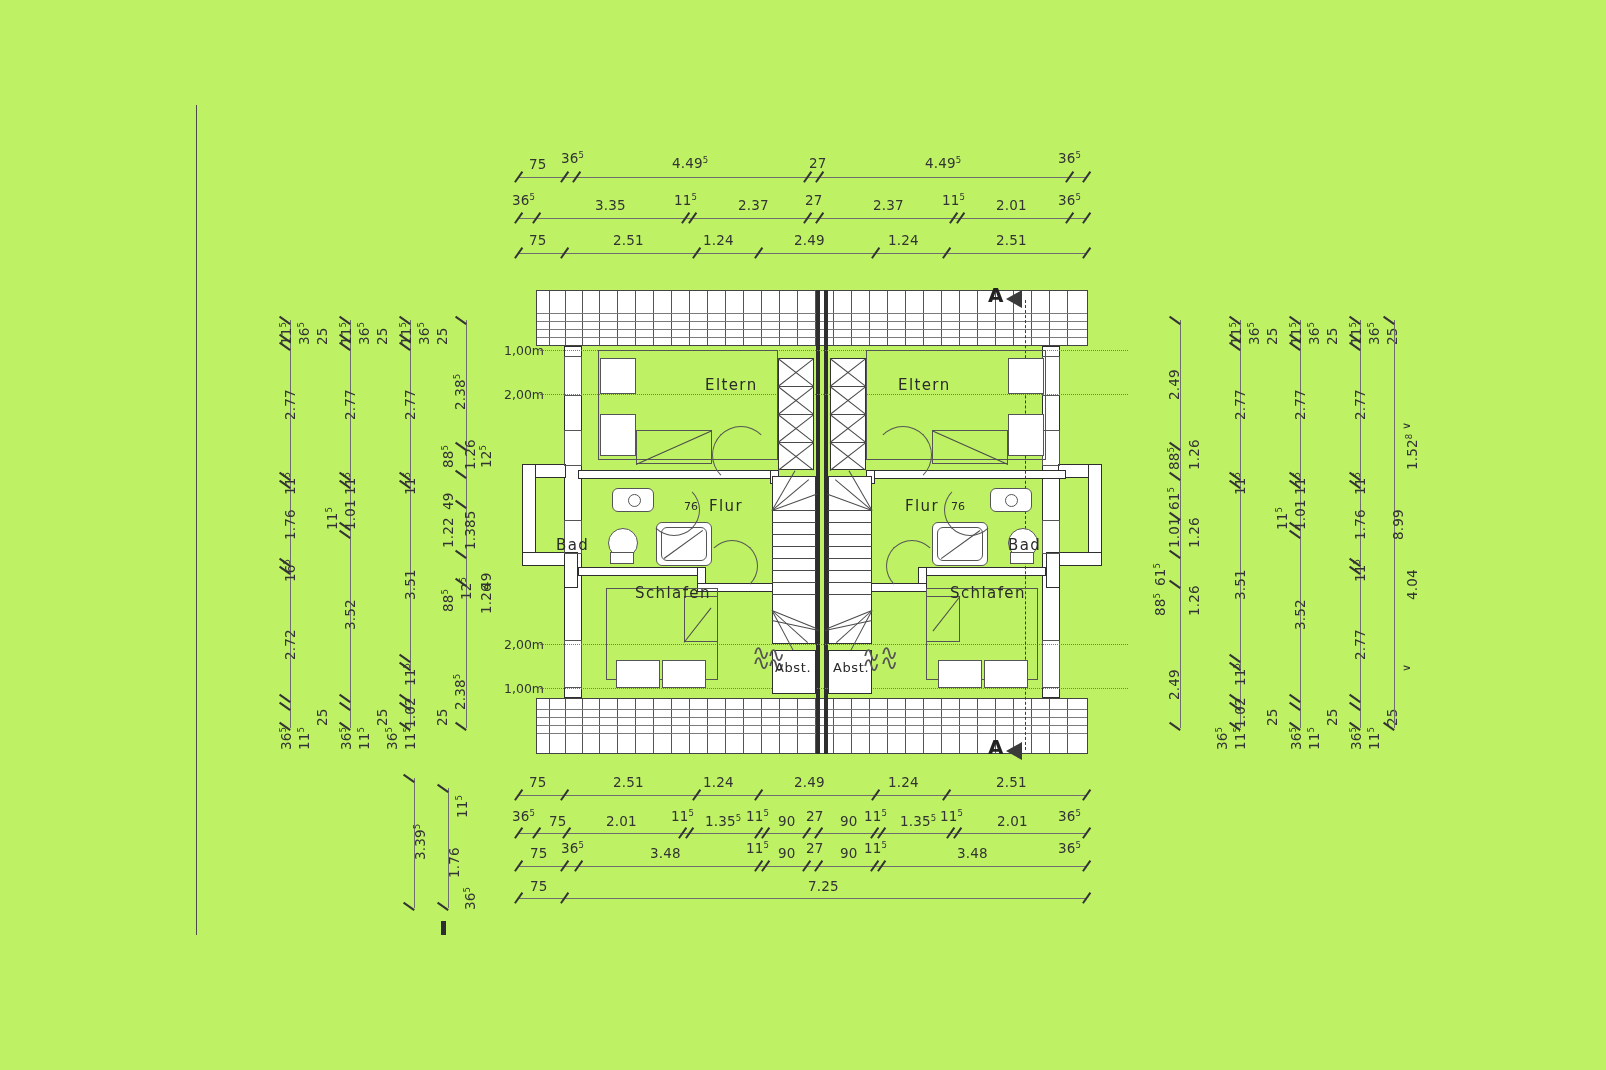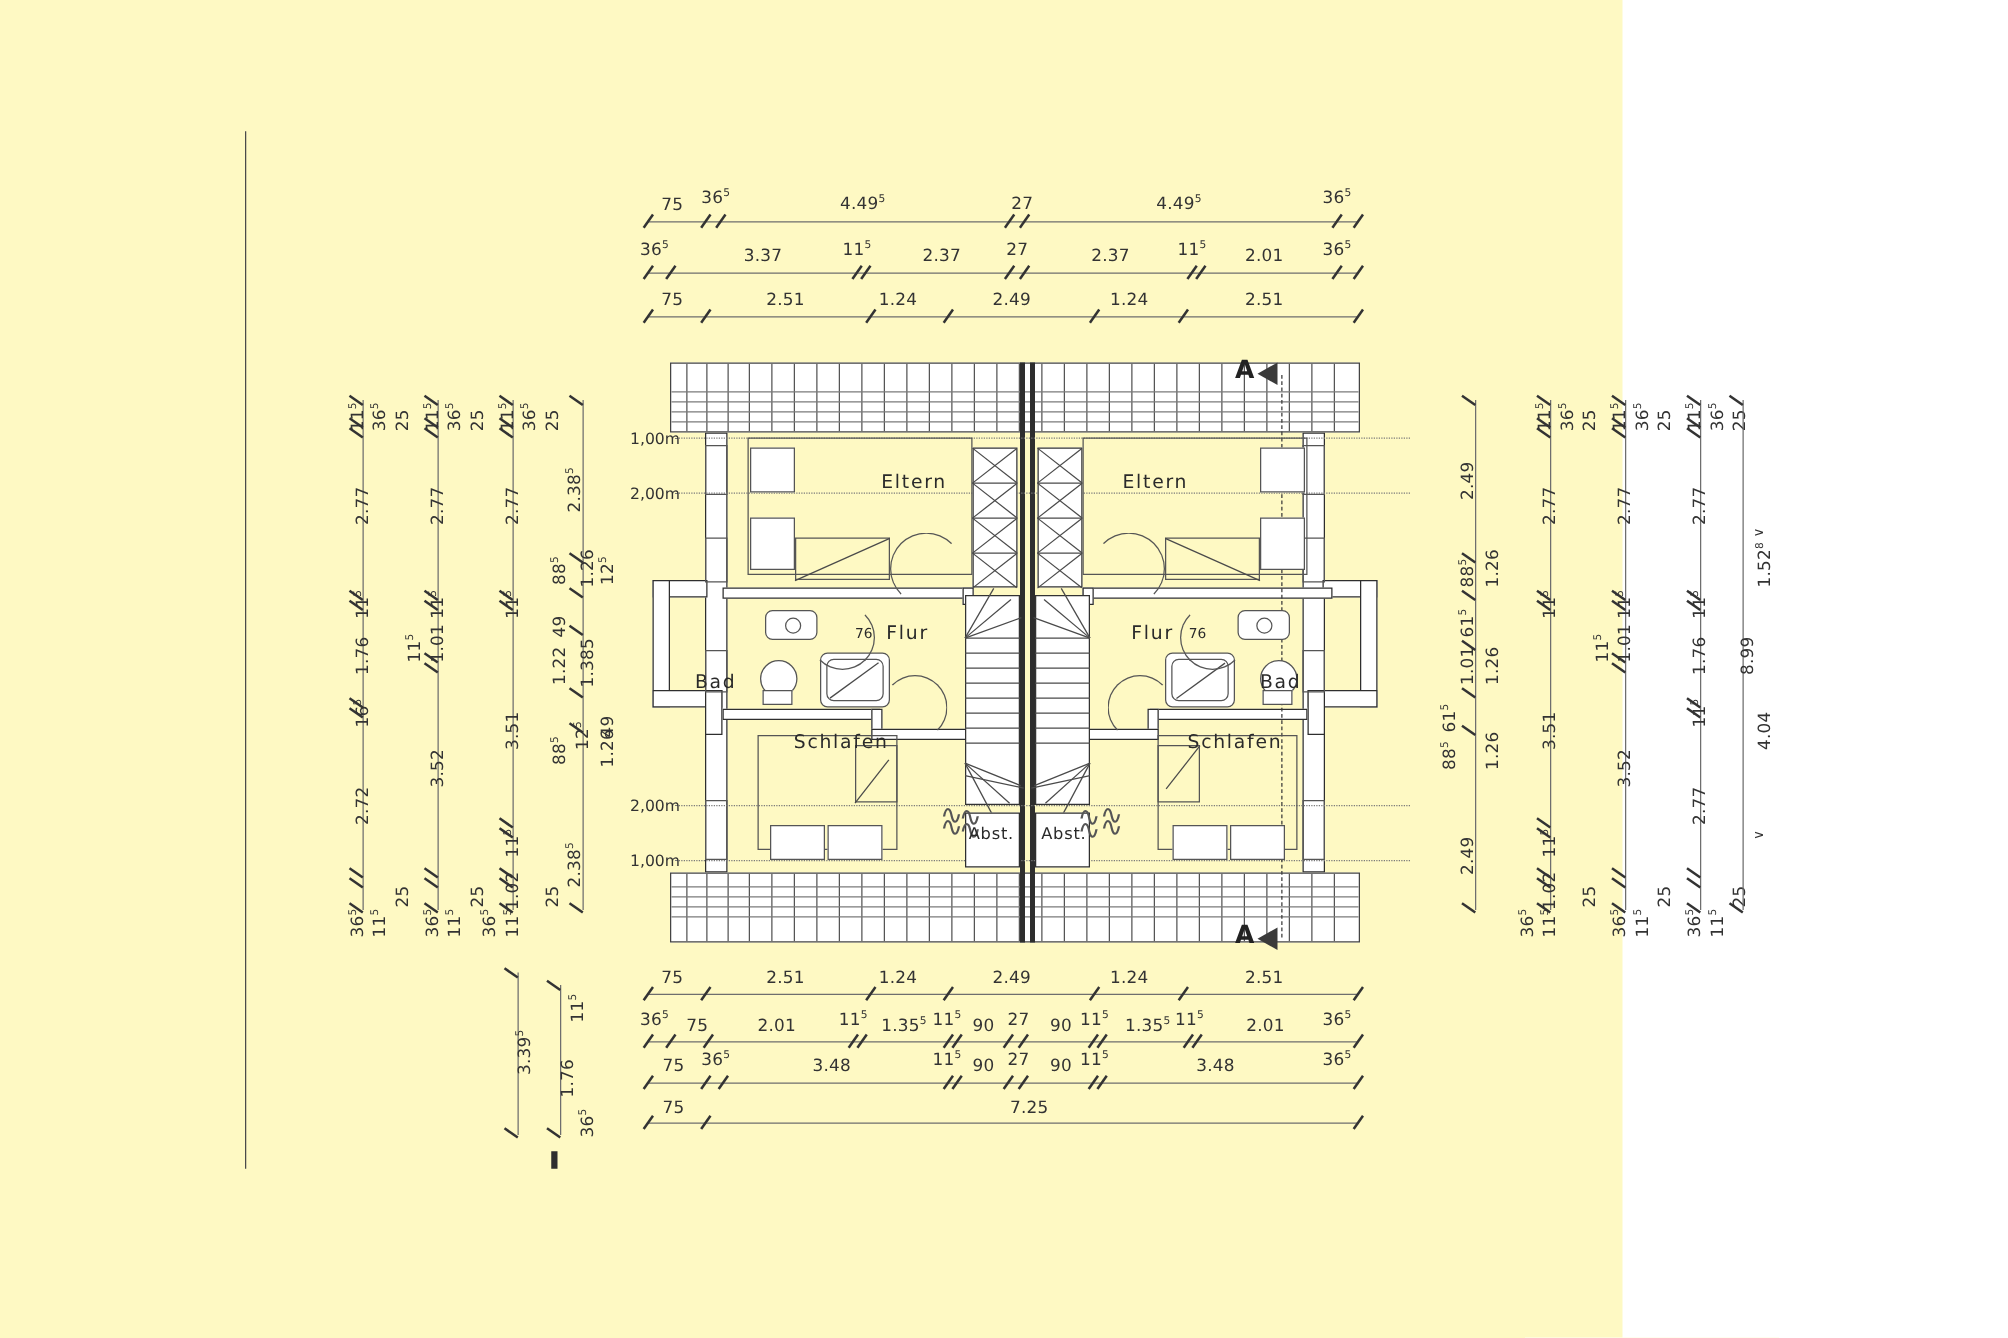--- a/index.html
+++ b/index.html
@@ -1,18 +1,18 @@
 <!DOCTYPE html>
 <html><head>
 <meta charset="utf-8">
 <style>
   html,body{margin:0;padding:0;background:#ffffff;}
   body{width:1606px;height:1070px;overflow:hidden;
        font-family:"DejaVu Sans","Liberation Sans",sans-serif;color:#2b2b2b;}
-  #sheet{position:relative;width:1298px;height:1070px;background:#fef9c3;}
+  #sheet{position:relative;width:1606px;height:1070px;background:#bef264;}
 
   
   .dimline{position:absolute;background:#6e6e6e;height:1px;}
   .dimlineV{position:absolute;background:#6e6e6e;width:1px;}
   .tick{position:absolute;width:13px;height:1.6px;background:#333;
         transform:rotate(-55deg);transform-origin:center center;}
   .tickV{position:absolute;width:1.6px;height:13px;background:#333;
          transform:rotate(-55deg);transform-origin:center center;}
   .dimtxt{position:absolute;font-size:13.5px;color:#333;white-space:nowrap;
           letter-spacing:.2px;font-family:"DejaVu Sans",sans-serif;}
@@ -88,21 +88,21 @@
   <div class="tick" style="left:530px;top:217px;"></div>
   <div class="tick" style="left:679px;top:217px;"></div>
   <div class="tick" style="left:686px;top:217px;"></div>
   <div class="tick" style="left:801px;top:217px;"></div>
   <div class="tick" style="left:813px;top:217px;"></div>
   <div class="tick" style="left:947px;top:217px;"></div>
   <div class="tick" style="left:954px;top:217px;"></div>
   <div class="tick" style="left:1063px;top:217px;"></div>
   <div class="tick" style="left:1080px;top:217px;"></div>
   <div class="dimtxt" style="left:512px;top:192px;">36<sup>5</sup></div>
-  <div class="dimtxt" style="left:595px;top:197px;">3.37</div>
+  <div class="dimtxt" style="left:595px;top:197px;">3.35</div>
   <div class="dimtxt" style="left:674px;top:192px;">11<sup>5</sup></div>
   <div class="dimtxt" style="left:738px;top:197px;">2.37</div>
   <div class="dimtxt" style="left:805px;top:192px;">27</div>
   <div class="dimtxt" style="left:873px;top:197px;">2.37</div>
   <div class="dimtxt" style="left:942px;top:192px;">11<sup>5</sup></div>
   <div class="dimtxt" style="left:996px;top:197px;">2.01</div>
   <div class="dimtxt" style="left:1058px;top:192px;">36<sup>5</sup></div>
 
   <div class="dimline" style="left:518px;top:253px;width:568px;"></div>
   <div class="tick" style="left:512px;top:252px;"></div>

